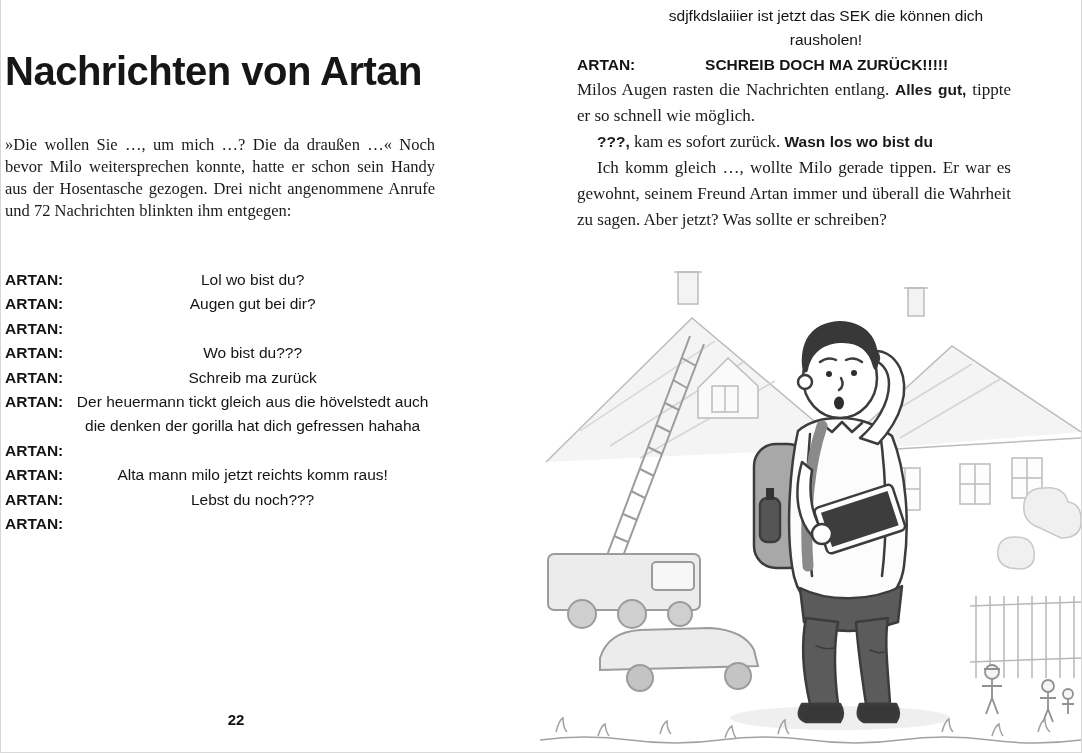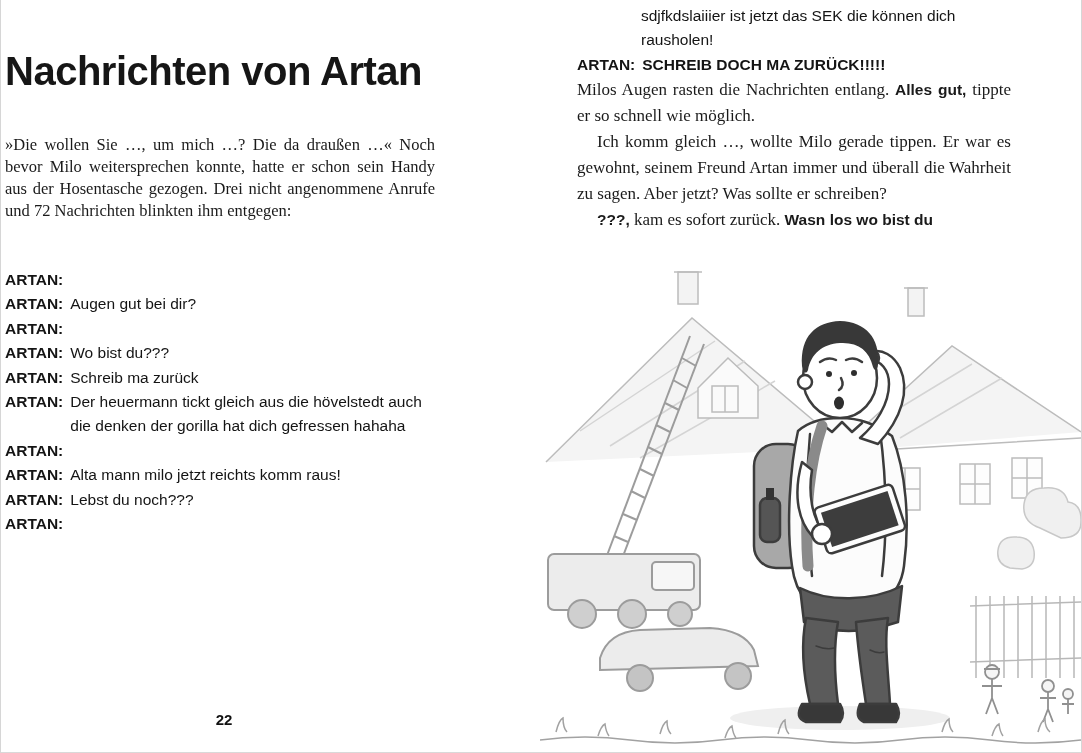--- a/index.html
+++ b/index.html
@@ -18,24 +18,24 @@
            letter-spacing:-0.5px; color:#161616; width:430px; }
 
   .intro { width:430px; margin:42px 0 0 0; font-size:16.5px; line-height:22px;
            text-align:justify; hyphens:manual; }
 
   .messages { width:430px; margin-top:46px;
               font-family:"Liberation Sans", sans-serif;
               font-size:15.5px; line-height:24.4px; color:#141414; }
   .message { display:flex; align-items:flex-start; }
   .sender { flex:0 0 auto; font-weight:700; margin-right:7px; white-space:nowrap; }
-  .msg-text { flex:1 1 auto; }
+  .msg-text { flex:1 1 auto;text-align:center; }
   .message.cont { padding-left:64px; }
 
-  .page-number { position:absolute; left:8px; bottom:24px; width:430px;
+  .page-number { position:absolute; left:20px; bottom:24px; width:430px;
                  text-align:center; font-family:"Liberation Sans", sans-serif;
                  font-weight:700; font-size:15px; color:#111; }
 
   .top-messages { width:434px; margin-top:4px; }
   .top-messages .strong { font-weight:700; }
 
   .body-text { width:434px; font-size:17px; line-height:26px;
                text-align:justify; }
   .body-text p { margin:0; }
   .body-text p.indent { text-indent:20px; }
@@ -50,20 +50,21 @@
 <div class="spread">
 
   <div class="page page-left">
     <h1 class="title">Nachrichten von Artan</h1>
 
     <p class="intro">»Die wollen Sie …, um mich …? Die da draußen …« Noch bevor Milo weitersprechen konnte, hatte er schon sein Handy aus der Hosentasche gezogen. Drei nicht an­genommene Anrufe und 72 Nachrichten blinkten ihm entgegen:</p>
 
     <div class="messages">
       <div class="message">
         <span class="sender">ARTAN:</span>
+        <span class="msg-text">Lol wo bist du?</span>
       </div>
       <div class="message">
         <span class="sender">ARTAN:</span>
         <span class="msg-text">Augen gut bei dir?</span>
       </div>
       <div class="message">
         <span class="sender">ARTAN:</span>
       </div>
       <div class="message">
         <span class="sender">ARTAN:</span>
@@ -103,22 +104,22 @@
         <span class="msg-text">sdjfkdslaiiier ist jetzt das SEK die können dich rausholen!</span>
       </div>
       <div class="message">
         <span class="sender">ARTAN:</span>
         <span class="msg-text strong">SCHREIB DOCH MA ZURÜCK!!!!!</span>
       </div>
     </div>
 
     <div class="body-text">
       <p><span>Milos Augen rasten die Nachrichten entlang. </span><span class="chat-inline">Alles gut,</span><span> tippte er so schnell wie möglich.</span></p>
+      <p class="indent"><span class="chat-inline">???,</span><span> kam es sofort zurück. </span><span class="chat-inline">Wasn los wo bist du</span></p>
       <p class="indent">Ich komm gleich …, wollte Milo gerade tippen. Er war es gewohnt, seinem Freund Artan immer und überall die Wahrheit zu sagen. Aber jetzt? Was sollte er schreiben?</p>
-      <p class="indent"><span class="chat-inline">???,</span><span> kam es sofort zurück. </span><span class="chat-inline">Wasn los wo bist du</span></p>
     </div>
 
     <svg class="illustration" viewBox="0 0 541 480" xmlns="http://www.w3.org/2000/svg">
 
       <g stroke="#bcbcbc" fill="none" stroke-width="1.5">
         <rect x="138" y="6" width="20" height="32" fill="#f3f3f3"></rect>
         <path d="M134,6 L162,6"></path>
         <rect x="368" y="22" width="16" height="28" fill="#f3f3f3"></rect>
         <path d="M364,22 L388,22"></path>
         <path d="M6,196 L152,52 L306,182" fill="#f4f4f4"></path>

